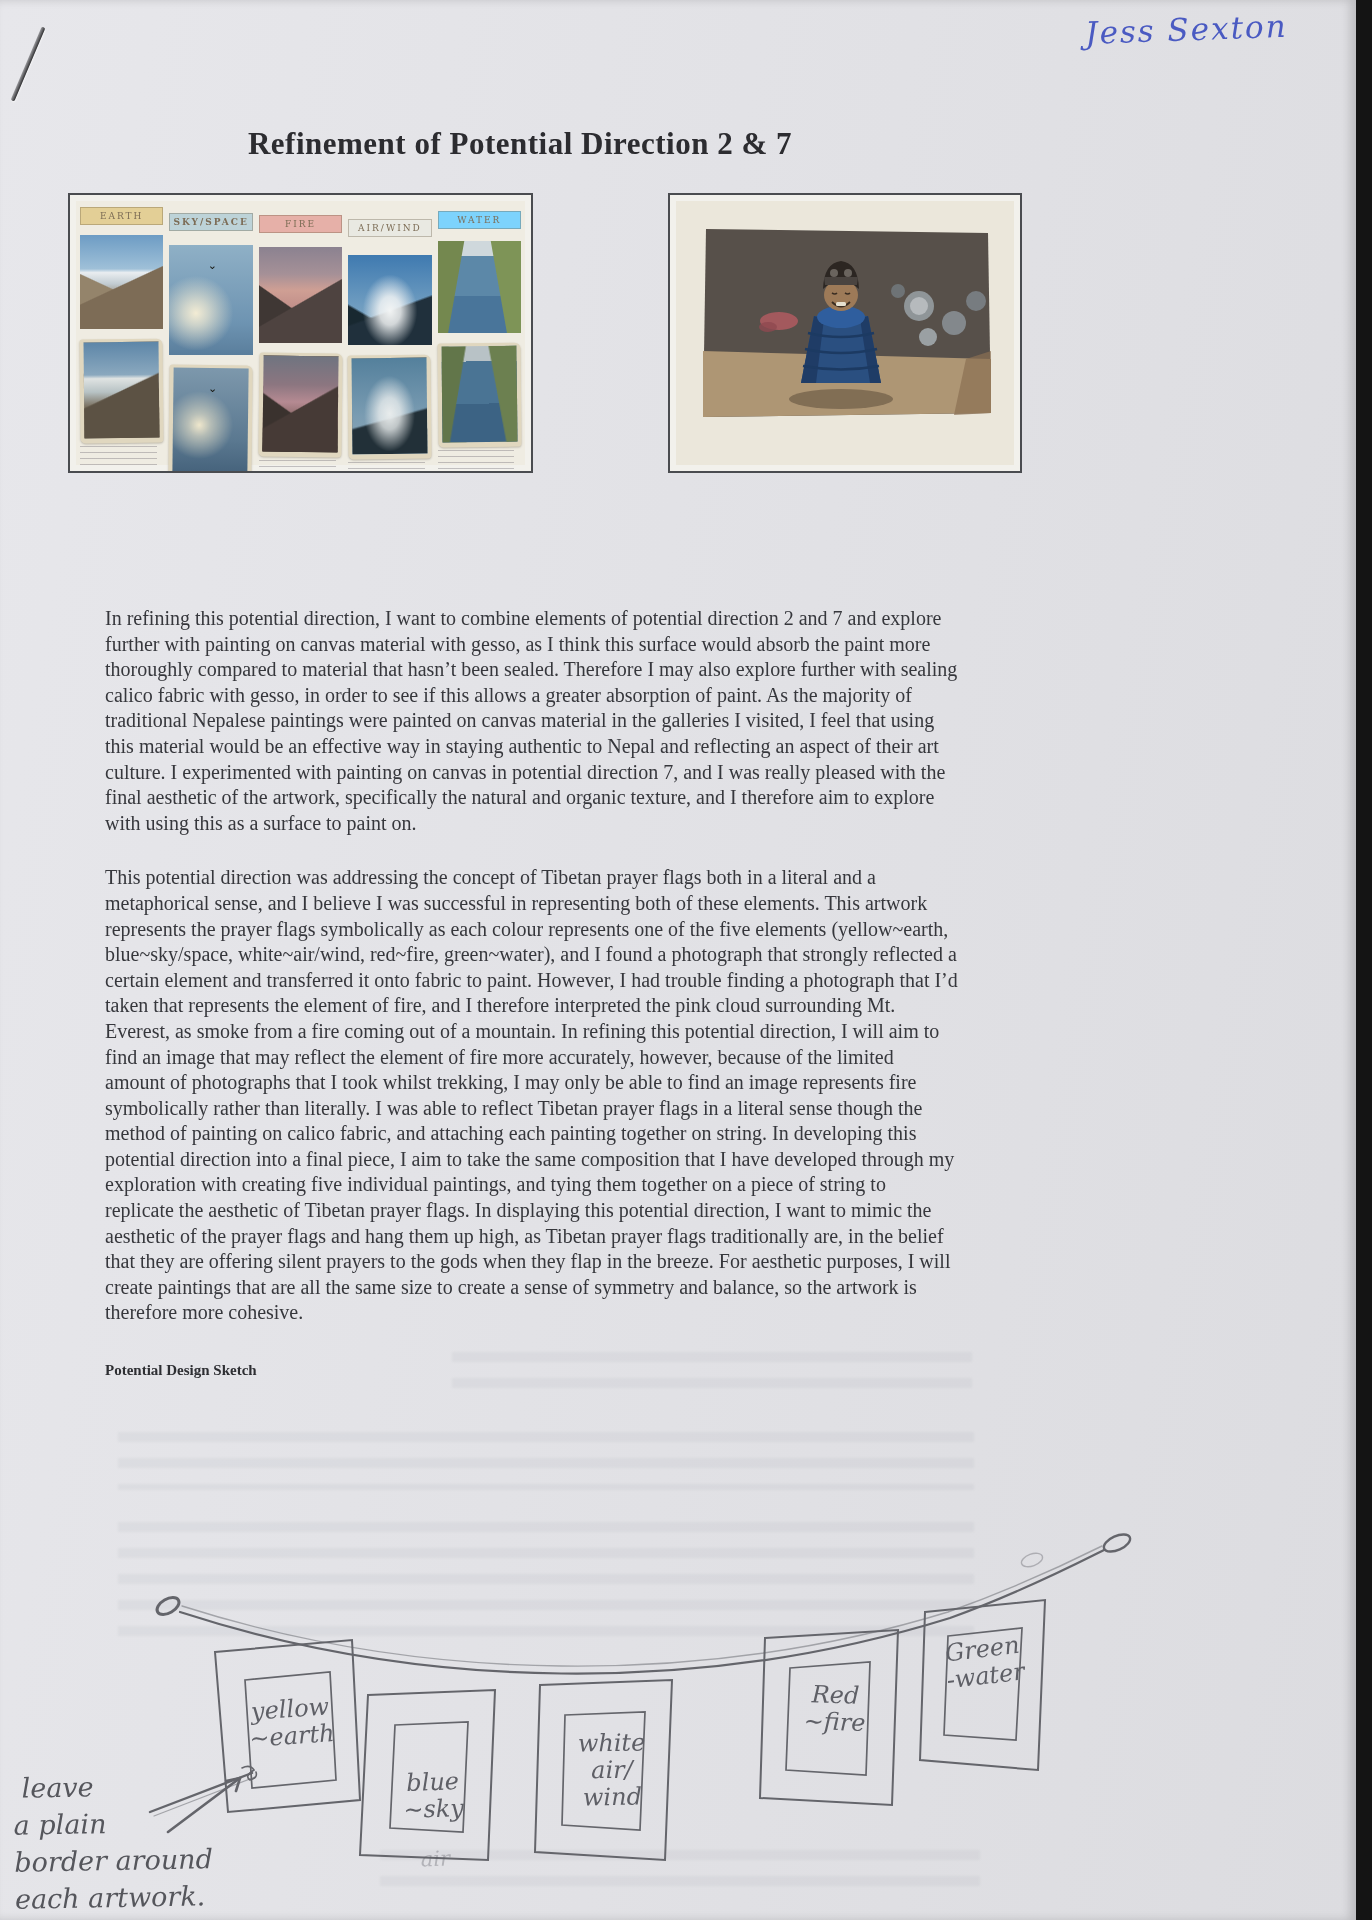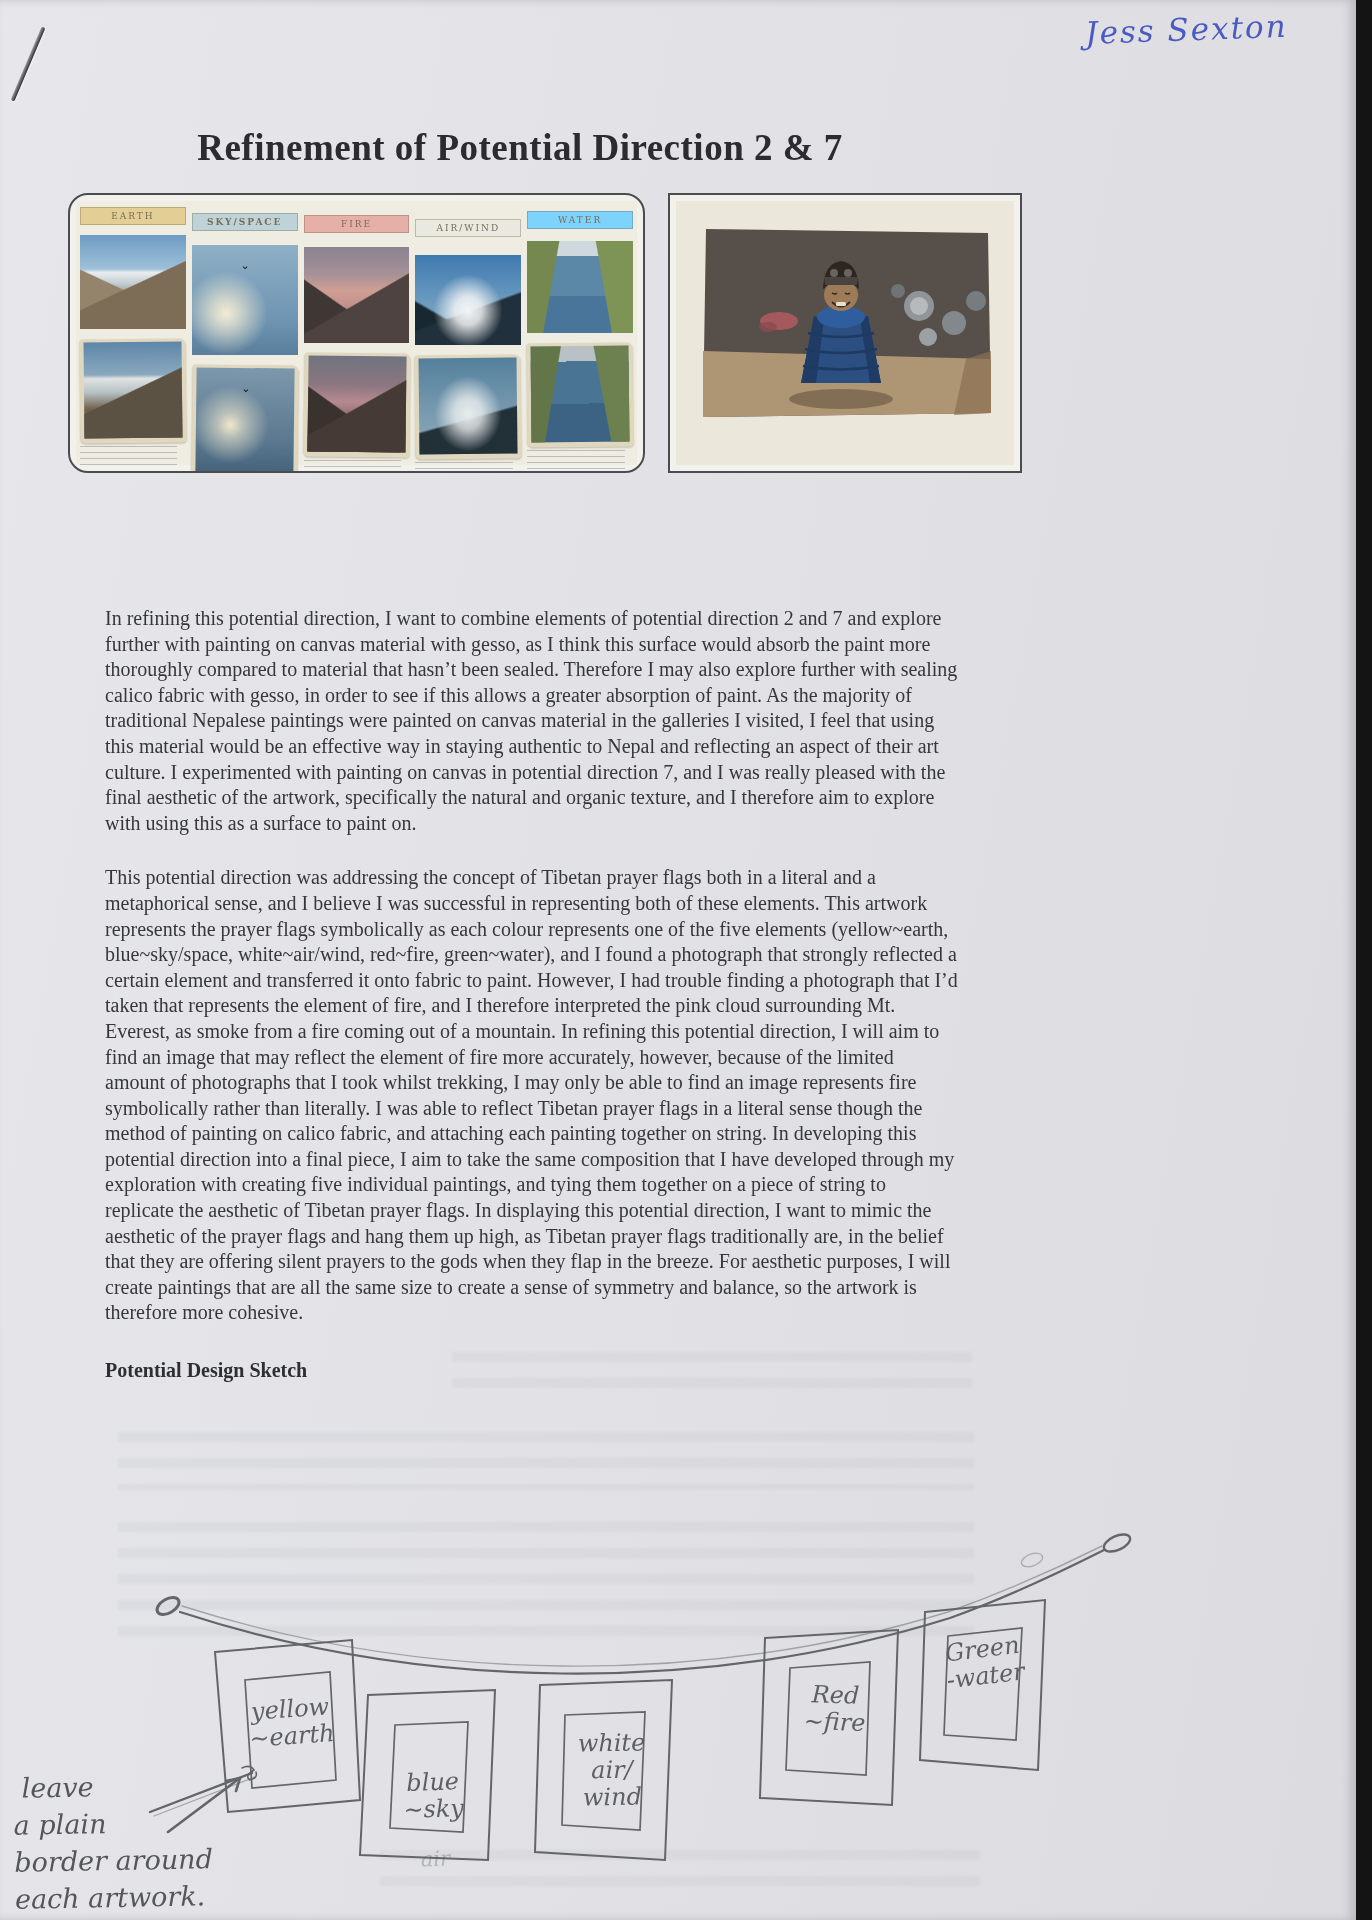--- a/index.html
+++ b/index.html
@@ -22,28 +22,28 @@
   }
   
   .student-name{
     position:absolute;left:1085px;top:10px;width:280px;
     font-family:"DejaVu Serif", serif;font-style:italic;
     font-size:31px;color:#4a5ac2;transform:rotate(-2deg);
     letter-spacing:2px;white-space:nowrap;
   }
   .doc-title{
     position:absolute;left:0;top:126px;width:1040px;text-align:center;
-    font-size:37px;font-weight:bold;color:#2c2c30;letter-spacing:.5px;
+    font-size:31px;font-weight:bold;color:#2c2c30;letter-spacing:.5px;
   }
   
   .frame{
     position:absolute;top:193px;height:280px;box-sizing:border-box;
     border:2px solid #4a4c50;background:#f2f1ec;padding:6px;overflow:hidden;
   }
-  .frame-left{left:68px;width:577px;border-radius:20px;}
+  .frame-left{left:68px;width:465px;}
   .frame-right{left:668px;width:354px;}
   .collage{
     display:flex;gap:6px;width:100%;height:100%;
     background:#efece2;box-sizing:border-box;padding:4px;
   }
   .col{flex:1;position:relative;}
   .col1{padding-top:2px;}.col2{padding-top:8px;}.col3{padding-top:14px;}
   .col4{padding-top:10px;}.col5{padding-top:6px;}
   .elabel{
     display:block;height:16px;line-height:16px;text-align:center;
@@ -111,21 +111,21 @@
     margin-top:3px;height:22px;width:92%;opacity:.45;
     background:repeating-linear-gradient(to bottom,rgba(85,80,92,.7) 0 1px,rgba(0,0,0,0) 1px 6px);
   }
   
   .text-block{
     position:absolute;left:105px;top:606px;width:853px;
     font-size:20px;line-height:25.6px;color:#36373c;text-align:left;
   }
   .text-block p{margin:0 0 29px 0;}
   .sketch-heading{
-    margin-top:32px;font-size:20px;font-weight:bold;color:#2e2f33;
+    margin-top:32px;font-size:15px;font-weight:bold;color:#2e2f33;
   }
   
   .ghost{
     position:absolute;opacity:.5;filter:blur(1.2px);
     background:repeating-linear-gradient(to bottom,rgba(128,133,146,.17) 0 10px,rgba(0,0,0,0) 10px 26px);
   }
   .ghost-a{left:452px;top:1352px;width:520px;height:48px;}
   .ghost-b{left:118px;top:1432px;width:856px;height:58px;}
   .ghost-c{left:118px;top:1522px;width:856px;height:130px;}
   .ghost-d{left:380px;top:1850px;width:600px;height:46px;}

